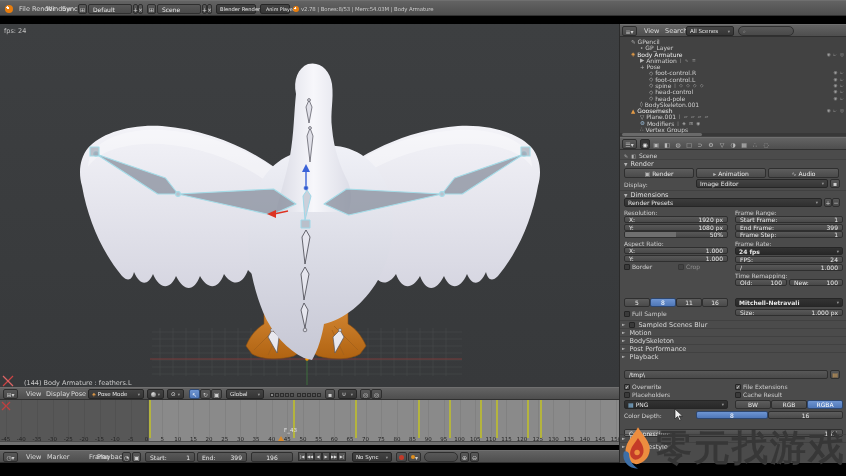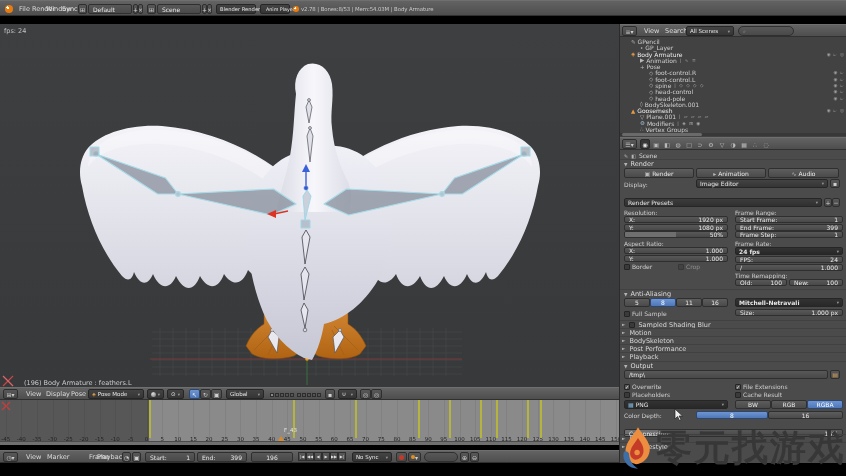--- a/index.html
+++ b/index.html
@@ -161,21 +161,21 @@
 
     <g>
       <line x1="306" y1="162" x2="306" y2="146" stroke="#3a62d8" stroke-width="1.4"></line>
       <polygon points="302,148 310,148 306,140" fill="#3a62d8"></polygon>
       <circle cx="306" cy="164" r="2.2" fill="#2f58cf" stroke="#9ab6e8" stroke-width="0.6"></circle>
       <line x1="288" y1="187" x2="274" y2="190" stroke="#dd3322" stroke-width="1.3"></line>
       <polygon points="276,186 276,194 267,190" fill="#dd3322"></polygon>
     </g>
   </svg>
   <div class="abs" style="left:4px;top:3px;font-size:6.5px;color:#c0c0c0">fps: 24</div>
-  <div class="abs" style="left:24px;top:355px;font-size:6.5px;color:#cbcbcb">(196) Body Armature : feathers.L</div>
+  <div class="abs" style="left:24px;top:355px;font-size:6.5px;color:#cbcbcb">(144) Body Armature : feathers.L</div>
   <svg class="abs" style="left:2px;top:351px" width="12" height="12">
       <line x1="1" y1="11" x2="11" y2="1" stroke="#c44" stroke-width="1.2"></line>
       <line x1="1" y1="1" x2="11" y2="11" stroke="#d66" stroke-width="1.2"></line>
     </svg>
 </div>
 
 <div class="abs hdr" style="left:0;top:387px;width:619px;height:13px">
   <span class="ib abs" style="left:3px;top:1px;width:15px;height:10px">⊞▾</span>
   <span class="menu abs" style="left:21px;top:0">View</span>
   <span class="menu abs" style="left:41px;top:0">Display</span>
@@ -494,20 +494,21 @@
   <span class="btn abs" style="left:148px;top:31px;width:71px;height:10px">
       <span style="color:#b9b9b9;margin-right:2px">∿</span>
       <span>Audio</span>
     </span>
   <span class="lab abs" style="left:4px;top:44px">Display:</span>
   <span class="dd abs" style="left:76px;top:42px;width:132px;height:9px">
       <span>Image Editor</span>
     </span>
   <span class="ib abs" style="left:210px;top:42px;width:10px;height:9px">▪</span>
 
+  <div class="sechdr abs" style="left:0;top:53px;width:227px;padding-left:4px"><span>Dimensions</span></div>
   <span class="dd abs" style="left:4px;top:61px;width:198px;height:9px;background:linear-gradient(#3c3c3c,#303030)">
       <span>Render Presets</span>
     </span>
   <span class="ib abs" style="left:204px;top:61px;width:8px;height:9px">+</span>
   <span class="ib abs" style="left:212px;top:61px;width:8px;height:9px">−</span>
   <span class="lab abs" style="left:4px;top:72px">Resolution:</span>
   <span class="field abs" style="left:4px;top:79px;width:104px;height:7px">
       <span>X:</span>
       <span class="v">1920 px</span>
     </span>
@@ -565,57 +566,55 @@
   <span class="lab abs" style="left:115px;top:135px">Time Remapping:</span>
   <span class="field abs" style="left:115px;top:142px;width:52px;height:7px">
       <span>Old:</span>
       <span class="v">100</span>
     </span>
   <span class="field abs" style="left:169px;top:142px;width:54px;height:7px">
       <span>New:</span>
       <span class="v">100</span>
     </span>
 
-  <div class="sechdr abs" style="left:0;top:152px;width:227px;padding-left:4px"><span>Anti-Aliasing</span></div>
   <span class="btn abs" style="left:4px;top:161px;width:26px;height:9px">5</span>
   <span class="btn blue abs" style="left:30px;top:161px;width:26px;height:9px">8</span>
   <span class="btn abs" style="left:56px;top:161px;width:26px;height:9px">11</span>
   <span class="btn abs" style="left:82px;top:161px;width:26px;height:9px">16</span>
   <span class="dd abs" style="left:115px;top:161px;width:108px;height:9px;background:linear-gradient(#333,#282828);font-weight:bold">
       <span>Mitchell-Netravali</span>
     </span>
   <span class="abs" style="left:4px;top:173px;display:flex;align-items:center;gap:2px">
       <span class="chk"></span>
       <span class="lab">Full Sample</span>
     </span>
   <span class="field abs" style="left:115px;top:172px;width:108px;height:7px">
       <span>Size:</span>
       <span class="v">1.000 px</span>
     </span>
 
   <div class="abs" id="collapsed-a" style="left:0;top:183px;width:227px">
       <div class="crow" style="position: absolute; left: 0px; top: 0px; width: 227px; height: 8px;">
         <span class="chk"></span>
-        <span>Sampled Shading Blur</span>
+        <span>Sampled Scenes Blur</span>
       </div>
       <div class="crow" style="position: absolute; left: 0px; top: 8px; width: 227px; height: 8px;">
         <span>Motion</span>
       </div>
       <div class="crow" style="position: absolute; left: 0px; top: 16px; width: 227px; height: 8px;">
         <span>BodySkeleton</span>
       </div>
       <div class="crow" style="position: absolute; left: 0px; top: 24px; width: 227px; height: 8px;">
         <span>Post Performance</span>
       </div>
       <div class="crow" style="position: absolute; left: 0px; top: 32px; width: 227px; height: 8px;">
         <span>Playback</span>
       </div>
     </div>
 
-  <div class="sechdr abs" style="left:0;top:224px;width:227px;padding-left:4px"><span>Output</span></div>
   <span class="field abs" style="left:4px;top:233px;width:204px;height:9px">
       <span>/tmp\</span>
     </span>
   <span class="ib abs" style="left:210px;top:233px;width:10px;height:9px;color:#d9a45a">▤</span>
   <span class="abs" style="left:4px;top:246px;display:flex;align-items:center;gap:2px">
       <span class="chk" style="background: rgb(85, 85, 85);">✓</span>
       <span class="lab">Overwrite</span>
     </span>
   <span class="abs" style="left:115px;top:246px;display:flex;align-items:center;gap:2px">
       <span class="chk" style="background: rgb(85, 85, 85);">✓</span>

